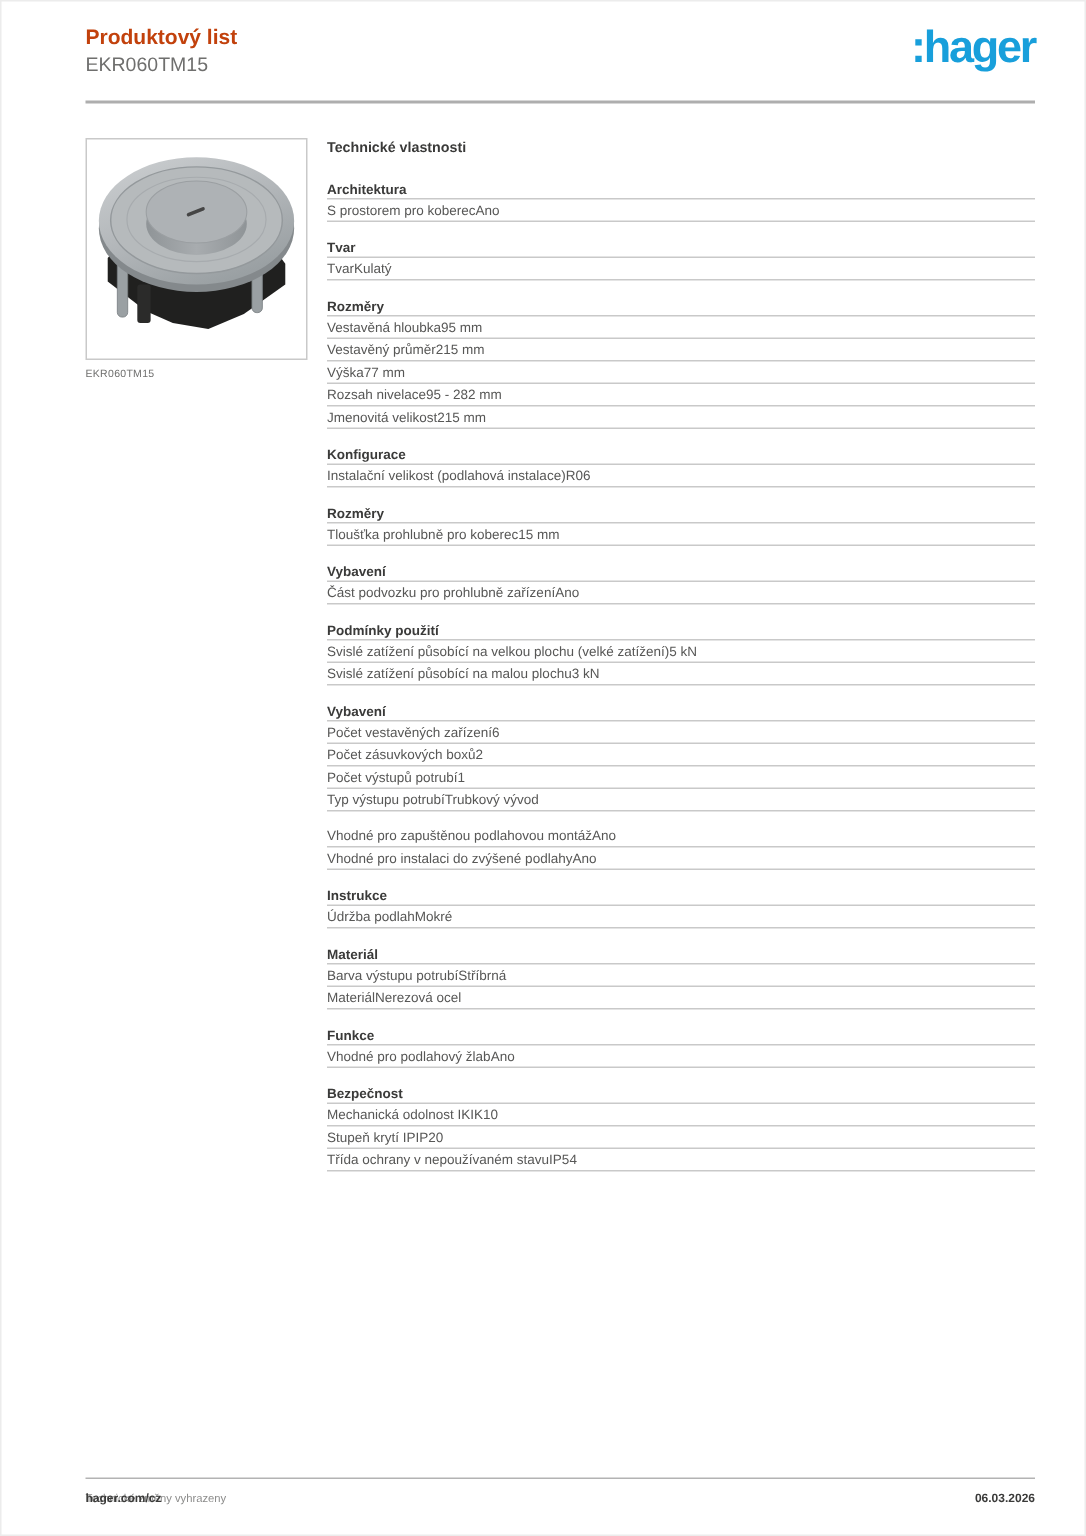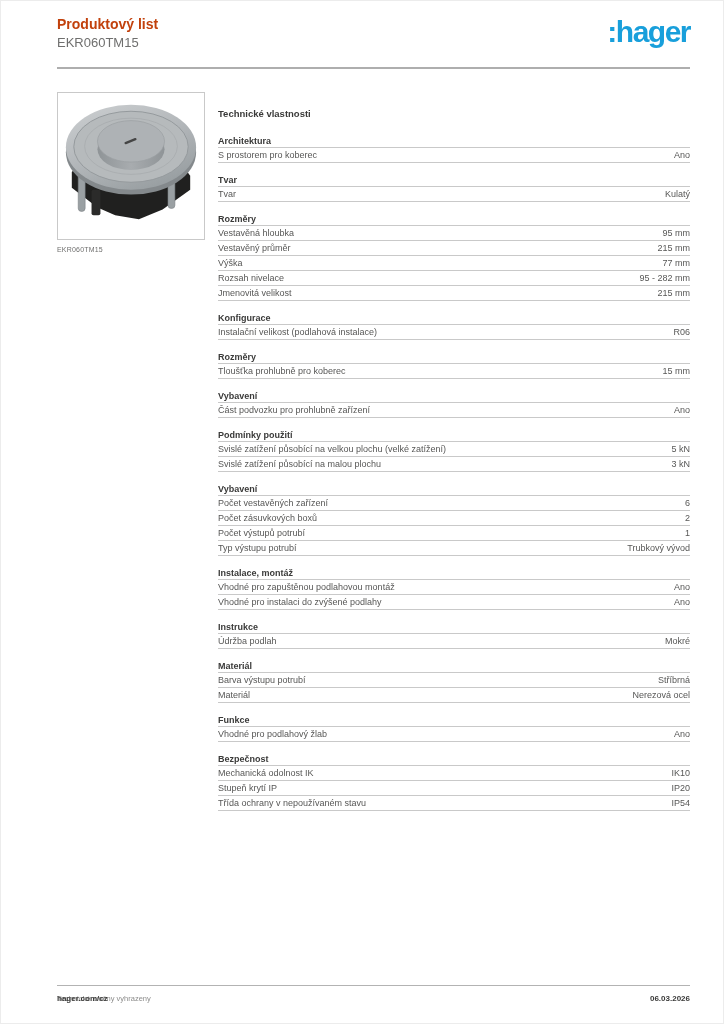--- a/index.html
+++ b/index.html
@@ -21,29 +21,29 @@
   .header-rule { position:absolute; top:67px; left:57px; right:34px; height:2px; background:#aeaeae; }
 
   
   .content { position:absolute; top:92px; left:57px; right:34px; display:flex; align-items:flex-start; }
   .figure { width:148px; flex:none; }
   .figure-box { width:148px; height:148px; border:1px solid #c9c9c9; background:#fff; }
   .figure-box svg { display:block; width:100%; height:100%; }
   .figure-caption { font-size:7px; color:#6f6f6e; margin-top:6px; letter-spacing:0.2px; }
 
   .specs { flex:1; margin-left:13px; }
-  .specs-heading { font-size:9.5px; font-weight:bold; color:#3a3a39; margin:16px 0 14px 0; }
+  .specs-heading { font-size:9.5px; font-weight:bold; color:#3a3a39; margin:1px 0 14px 0; }
   .section { margin-top:9px; }
   .section:first-of-type { margin-top:0; }
   .section-title {
     font-size:9px; font-weight:bold; color:#3a3a39;
     height:15px; line-height:16px; border-bottom:1px solid #c9c9c9;
   }
   .spec-row {
-    display:flex; justify-content:space-between; align-items:center;
+    display:flex; justify-content:flex-start; align-items:center;
     font-size:9px; color:#575756;
     height:15px; line-height:15px; border-bottom:1px solid #c9c9c9;
   }
   .spec-label { white-space:nowrap; }
   .spec-value { white-space:nowrap; text-align:right; }
 
   
   .footer {
     position:absolute; top:985px; left:57px; right:34px;
     border-top:1px solid #b3b3b3; padding-top:8px;
@@ -187,21 +187,20 @@
           <div class="spec-row">
             <span class="spec-label">Počet výstupů potrubí</span>
             <span class="spec-value">1</span>
           </div>
           <div class="spec-row">
             <span class="spec-label">Typ výstupu potrubí</span>
             <span class="spec-value">Trubkový vývod</span>
           </div>
         </div>
         <div class="section">
-          <div class="section-title">Instalace, montáž</div>
           <div class="spec-row">
             <span class="spec-label">Vhodné pro zapuštěnou podlahovou montáž</span>
             <span class="spec-value">Ano</span>
           </div>
           <div class="spec-row">
             <span class="spec-label">Vhodné pro instalaci do zvýšené podlahy</span>
             <span class="spec-value">Ano</span>
           </div>
         </div>
         <div class="section">

